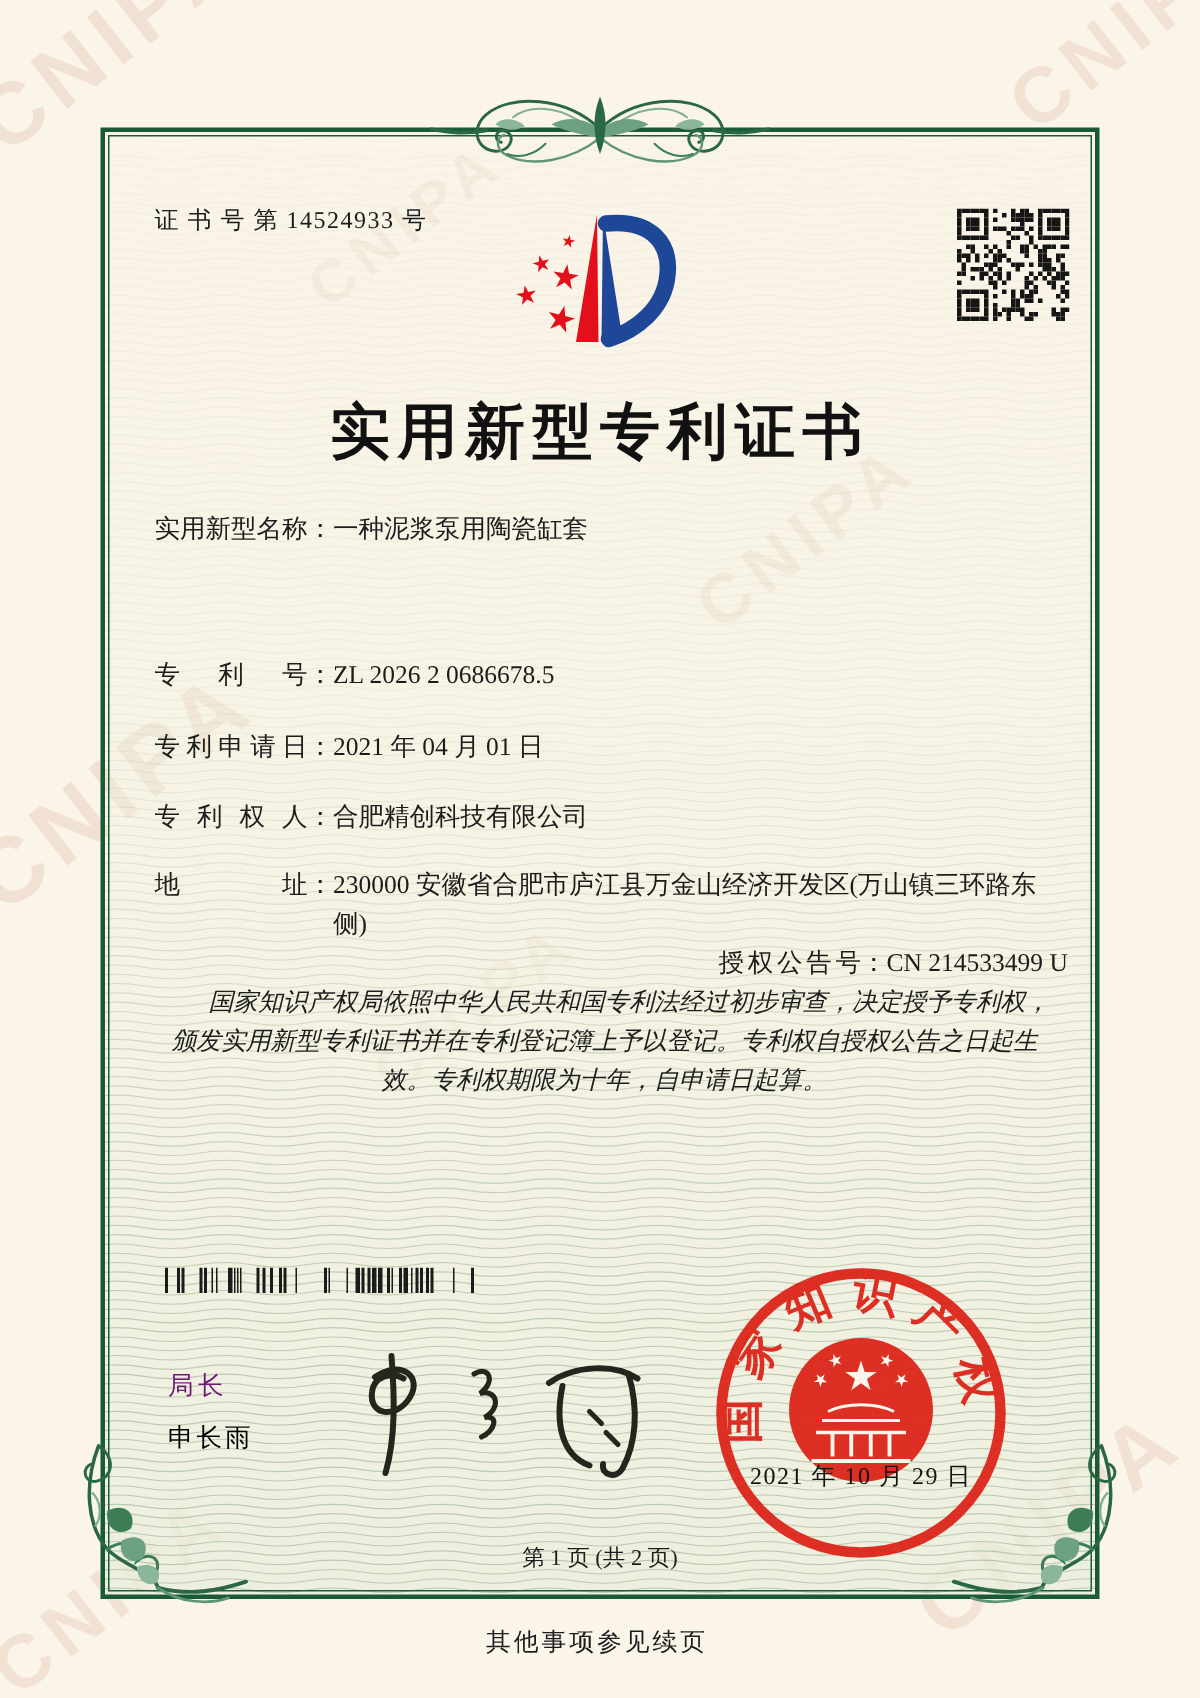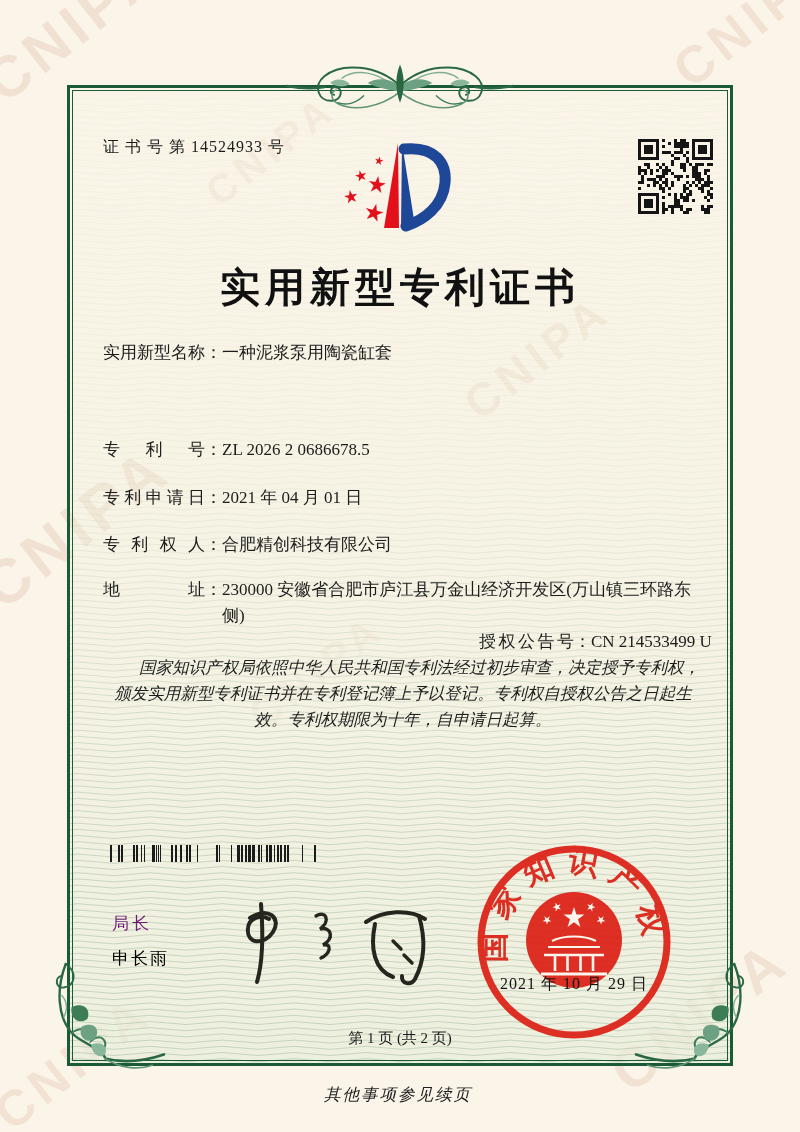--- a/index.html
+++ b/index.html
@@ -50,21 +50,21 @@
   .signature{position:absolute;left:228px;top:892px;width:210px;height:96px;z-index:4;}
 
   .seal{position:absolute;left:468px;top:836px;width:212px;height:212px;z-index:5;opacity:.94;}
   .seal-ring{font-size:30px;letter-spacing:11px;font-weight:bold;fill:#dc2318;
              font-family:"Liberation Serif","DejaVu Serif",serif;}
   .seal-date{position:absolute;left:472px;top:974px;width:204px;z-index:6;text-align:center;
              font-size:16px;letter-spacing:1px;color:#141414;}
 
   .page-num{position:absolute;left:0;right:0;top:1029px;z-index:4;text-align:center;font-size:15px;}
   .continuation{position:absolute;left:0;right:4px;top:1084px;z-index:4;text-align:center;
-                font-size:16.5px;font-style:italic;letter-spacing:2px;}
+                font-size:16.5px;letter-spacing:2px;}
 </style>
 </head>
 <body>
 
 <div class="page">
 
   <div class="wm-layer" id="wmLayer">
       <div class="wm" style="left: -30px; top: -8px; font-size: 58px; opacity: 0.14;">CNIPA</div>
       <div class="wm" style="left: 660px; top: -12px; font-size: 52px; opacity: 0.13;">CNIPA</div>
       <div class="wm" style="left: 195px; top: 128px; font-size: 40px; opacity: 0.09;">CNIPA</div>

